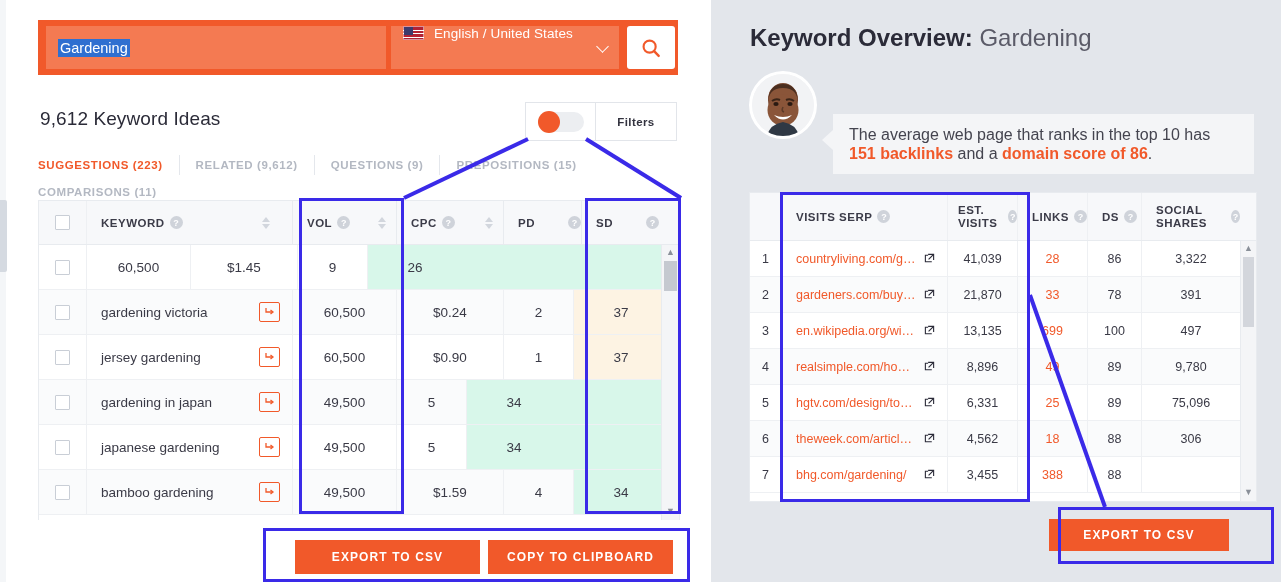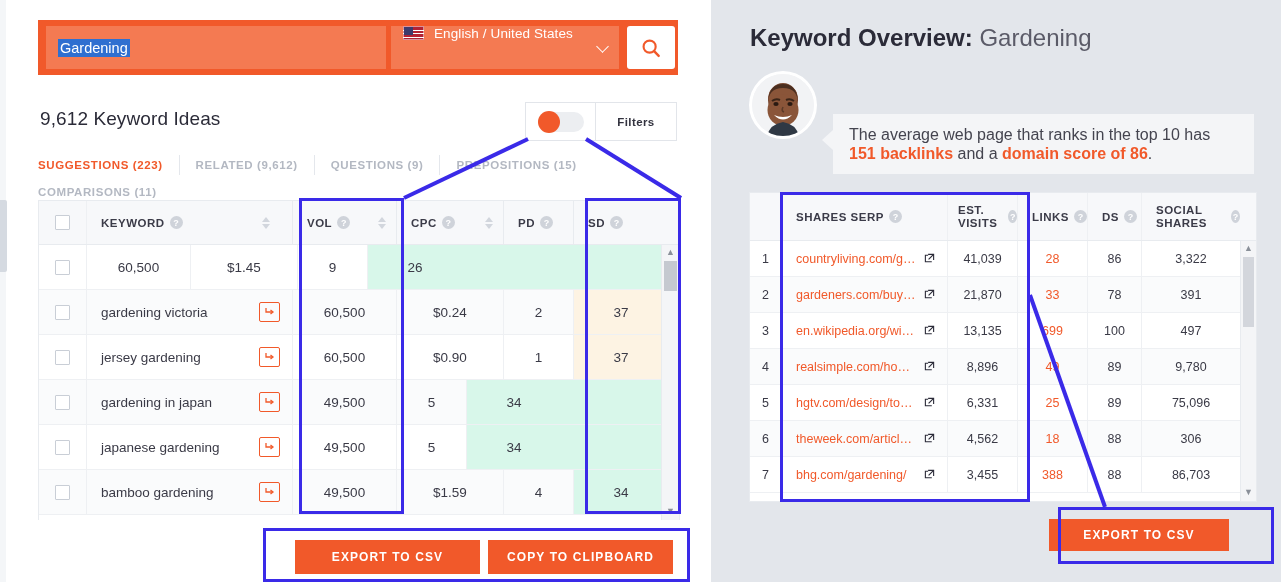--- a/index.html
+++ b/index.html
@@ -148,21 +148,21 @@
             border-right: 1px solid #eef0f3;}
   .c-cpc  { flex: 0 0 107px; display:flex; align-items:center; justify-content:center;
             border-right: 1px solid #eef0f3;}
   .c-pd   { flex: 0 0 70px; display:flex; align-items:center; justify-content:center;
             border-right: 1px solid #eef0f3;}
   .c-sd   { flex: 0 0 94px; display:flex; align-items:center; justify-content:center;}
   .c-sb   { flex: 1; }
   .kw-head .c-kw, .kw-head .c-vol, .kw-head .c-cpc,
   .kw-head .c-pd, .kw-head .c-sd { border-right-color:#e8ebef; }
   .kw-head .c-vol, .kw-head .c-cpc { justify-content: flex-start; padding-left: 14px; }
-  .kw-head .c-pd, .kw-head .c-sd { justify-content: flex-start; padding-left: 14px; }
+  .kw-head .c-pd, .kw-head .c-sd { justify-content: flex-start; padding-left: 14px; gap: 28px; }
   .hd-label {
     font-size: 11.5px; font-weight: bold; color: #3b3b48; letter-spacing: .5px;
   }
   .qmark {
     display: inline-flex; align-items:center; justify-content:center;
     width: 13px; height: 13px; border-radius: 50%;
     background: #cfd3da; color: #ffffff; font-size: 9px; font-weight: bold;
     margin-left: 5px; vertical-align: middle;
   }
   .sorter { margin-left: auto; display:flex; flex-direction:column; gap:2px;
@@ -568,21 +568,21 @@
     </div>
 
     <div class="bubble">
       <span>The average web page that ranks in the top 10 has </span><b>151 backlinks</b><span> and a </span><b>domain score of 86</b><span>.</span>
     </div>
 
     <div class="serp-table">
       <div class="sp-head">
         <div class="s-idx"></div>
         <div class="s-url">
-          <span class="hd-label">SHARES SERP</span>
+          <span class="hd-label">VISITS SERP</span>
           <span class="qmark">?</span>
         </div>
         <div class="s-vis">
           <span class="hd-label" style="line-height:13px">EST. VISITS</span>
           <span class="qmark">?</span>
         </div>
         <div class="s-lnk">
           <span class="hd-label">LINKS</span>
           <span class="qmark">?</span>
         </div>
@@ -766,23 +766,20 @@
         </div>
         <div class="s-vis">
             <span class="sp-num">3,455</span>
           </div>
         <div class="s-lnk">
             <span class="sp-num orange">388</span>
           </div>
         <div class="s-ds">
             <span class="sp-num">88</span>
           </div>
-        <div class="s-soc">
-            <span class="sp-num">86,703</span>
-          </div>
       </div>
 
       <div class="sp-scroll">
         <div class="sb-arrow">▲</div>
         <div class="sp-thumb"></div>
         <div class="sb-arrow bot">▼</div>
       </div>
     </div>
 
     <div class="orange-btn btn-export-right" style="position:absolute; left:338px; top:519px;">EXPORT TO CSV</div>

